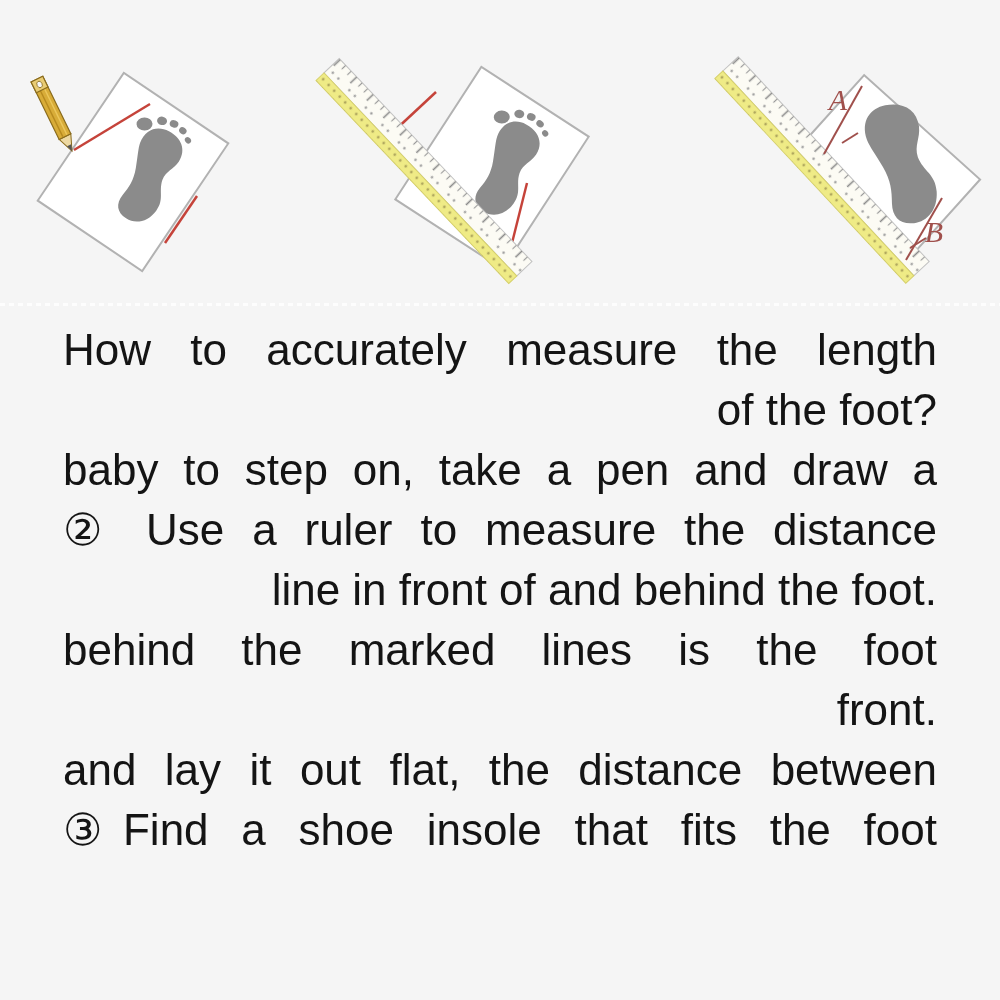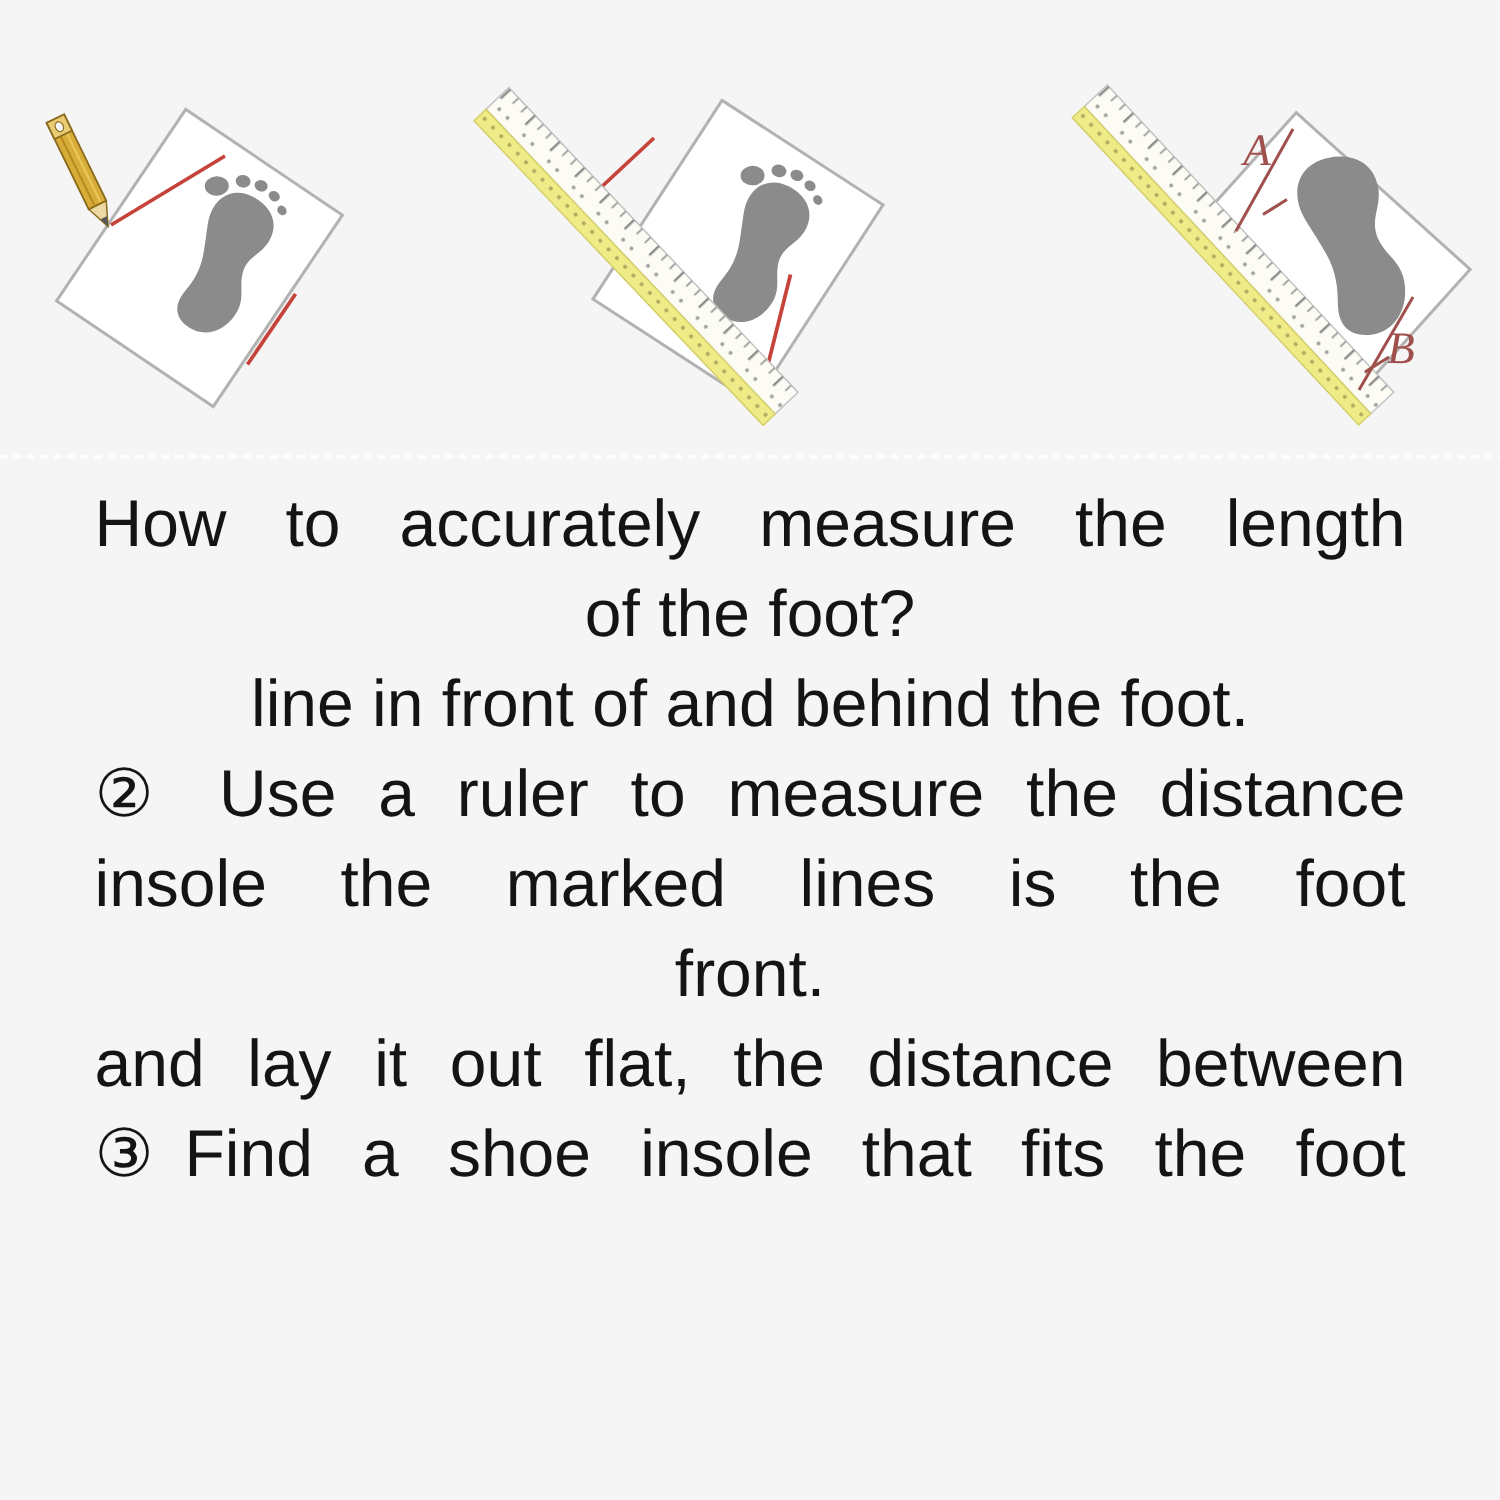--- a/index.html
+++ b/index.html
@@ -15,21 +15,21 @@
   .separator {
     position: absolute; top: 303px; left: 0; width: 1000px; height: 3px;
     background: repeating-linear-gradient(90deg, #fdfdfd 0 5px, rgba(245,245,245,0) 5px 9px);
   }
 
   .instructions {
     position: absolute; top: 320px; left: 0;
     width: 1000px; padding: 0 63px; box-sizing: border-box;
     font-size: 44px; line-height: 60px; color: #141414;
   }
-  .ln { text-align: center; }
+  .ln { text-align: right; }
   .ln.j { text-align: justify; text-align-last: justify; }
 </style>
 </head>
 <body>
 
 <div class="canvas">
 
   <svg class="illustration-band" width="1000" height="308" viewBox="0 0 1000 308">
     <defs>
       <path id="sole" d="M 16,36 C 14,20 24,12 36,12 C 50,12 60,20 59,34
@@ -105,21 +105,22 @@
       <text x="838" y="110" text-anchor="middle" font-size="30" font-style="italic" font-family="Liberation Serif, DejaVu Serif, serif" fill="#a0504c">A</text>
       <text x="934" y="242" text-anchor="middle" font-size="30" font-style="italic" font-family="Liberation Serif, DejaVu Serif, serif" fill="#a0504c">B</text>
     </g>
   </svg>
 
   <div class="separator"></div>
 
   <div class="instructions">
     <div class="ln j">How to accurately measure the length</div>
     <div class="ln">of the foot?</div>
+    <div class="ln j">baby to step on, take a pen and draw a</div>
+    <div class="ln j">② Use a ruler to measure the distance</div>
     <div class="ln">line in front of and behind the foot.</div>
-    <div class="ln j">② Use a ruler to measure the distance</div>
-    <div class="ln j">insole the marked lines is the foot</div>
+    <div class="ln j">behind the marked lines is the foot</div>
     <div class="ln">front.</div>
     <div class="ln j">and lay it out flat, the distance between</div>
     <div class="ln j">③Find a shoe insole that fits the foot</div>
   </div>
 
 </div>
 
 </body></html>

